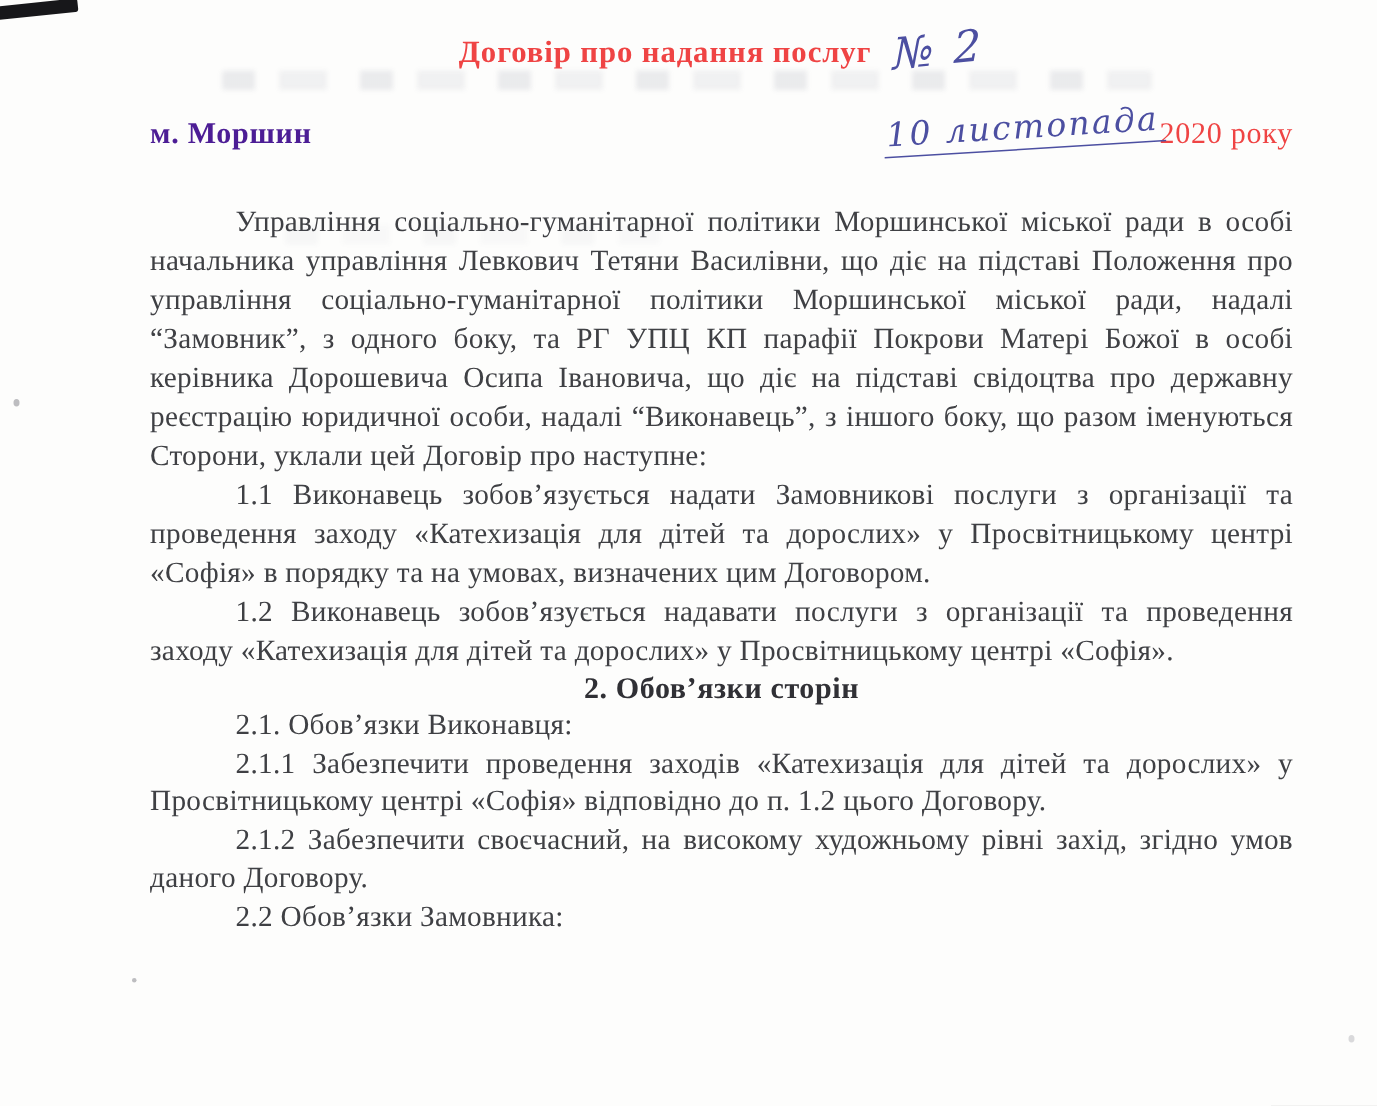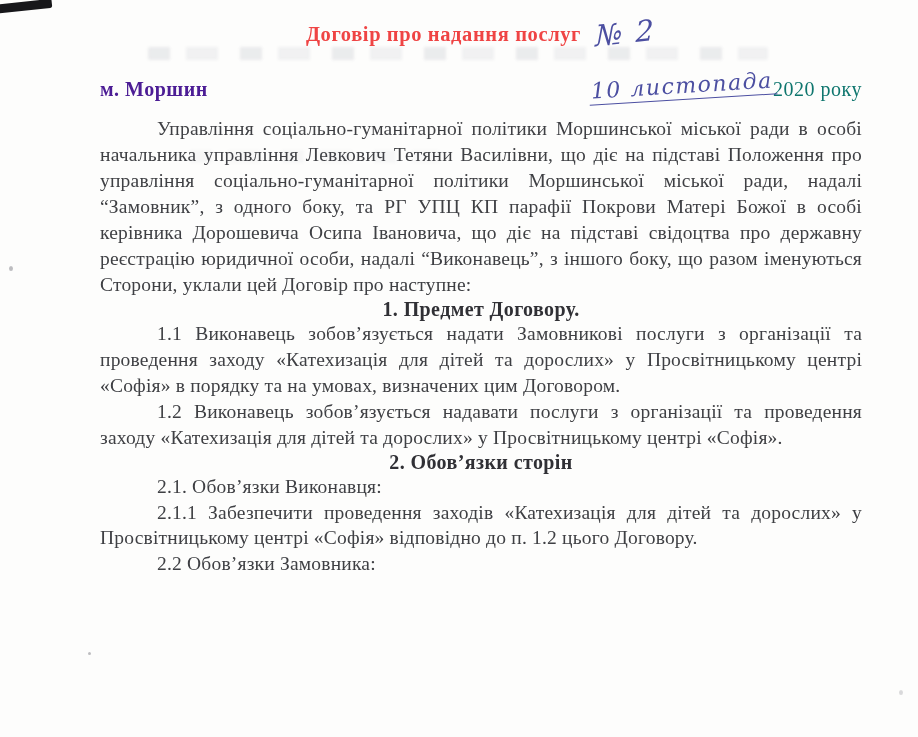--- a/index.html
+++ b/index.html
@@ -53,29 +53,29 @@
     margin-top:24px;height:32px;
   }
   .city{font-size:20px;font-weight:bold;color:#4c1d95;letter-spacing:.5px;}
   .date-group{display:flex;align-items:baseline;}
   .hw-date{
     display:inline-block;font-size:22px;letter-spacing:1.5px;
     transform:rotate(-3.5deg) translateY(-3px);
     border-bottom:1.6px solid #4c4fa1;
     padding:0 4px 1px 2px;margin-right:-4px;
   }
-  .year{font-size:20px;color:#0f766e;letter-spacing:.5px;}
+  .year{font-size:20px;color:#ef4444;letter-spacing:.5px;}
 
   
   p.body{
     margin:0;font-size:19.5px;line-height:26px;
     text-align:justify;text-indent:57px;
     letter-spacing:.2px;
   }
-  p.preamble{margin-top:8px;}
+  p.preamble{margin-top:28px;}
   h2.sec{
     margin:0;text-align:center;font-size:20px;font-weight:bold;
     color:#303035;letter-spacing:.4px;
   }
   .sec-1{margin-top:12px;margin-bottom:3px;}
   .sec-2{margin-top:22px;margin-bottom:3px;}
   .s2 p.body{line-height:25.5px;}
 </style>
 </head>
 <body>
@@ -96,26 +96,26 @@
   <div class="date-row">
     <span class="city">м. Моршин</span>
     <span class="date-group">
       <span class="hw hw-date">10 листопада</span>
       <span class="year">2020 року</span>
     </span>
   </div>
 
   <p class="body preamble">Управління соціально-гуманітарної політики Моршинської міської ради в особі начальника управління Левкович Тетяни Василівни, що діє на підставі Положення про управління соціально-гуманітарної політики Моршинської міської ради, надалі “Замовник”, з одного боку, та РГ УПЦ КП парафії Покрови Матері Божої в особі керівника Дорошевича Осипа Івановича, що діє на підставі свідоцтва про державну реєстрацію юридичної особи, надалі “Виконавець”, з іншого боку, що разом іменуються Сторони, уклали цей Договір про наступне:</p>
 
-  <h2 class="sec sec-1">1.  Предмет Договору.</h2>
   <div class="s1">
     <p class="body">1.1 Виконавець зобов’язується надати Замовникові послуги з організації та проведення заходу «Катехизація для дітей та дорослих» у Просвітницькому центрі «Софія» в порядку та на умовах, визначених цим Договором.</p>
     <p class="body">1.2 Виконавець зобов’язується надавати послуги з організації та проведення заходу «Катехизація для дітей та дорослих» у Просвітницькому центрі «Софія».</p>
   </div>
 
   <h2 class="sec sec-2">2. Обов’язки сторін</h2>
   <div class="s2">
     <p class="body">2.1. Обов’язки Виконавця:</p>
     <p class="body">2.1.1 Забезпечити проведення заходів «Катехизація для дітей та дорослих» у Просвітницькому центрі «Софія» відповідно до п. 1.2 цього Договору.</p>
+    <p class="body">2.1.2 Забезпечити своєчасний, на високому художньому рівні захід, згідно умов даного Договору.</p>
     <p class="body">2.2 Обов’язки Замовника:</p>
   </div>
 
 </div>
 
 </body></html>

